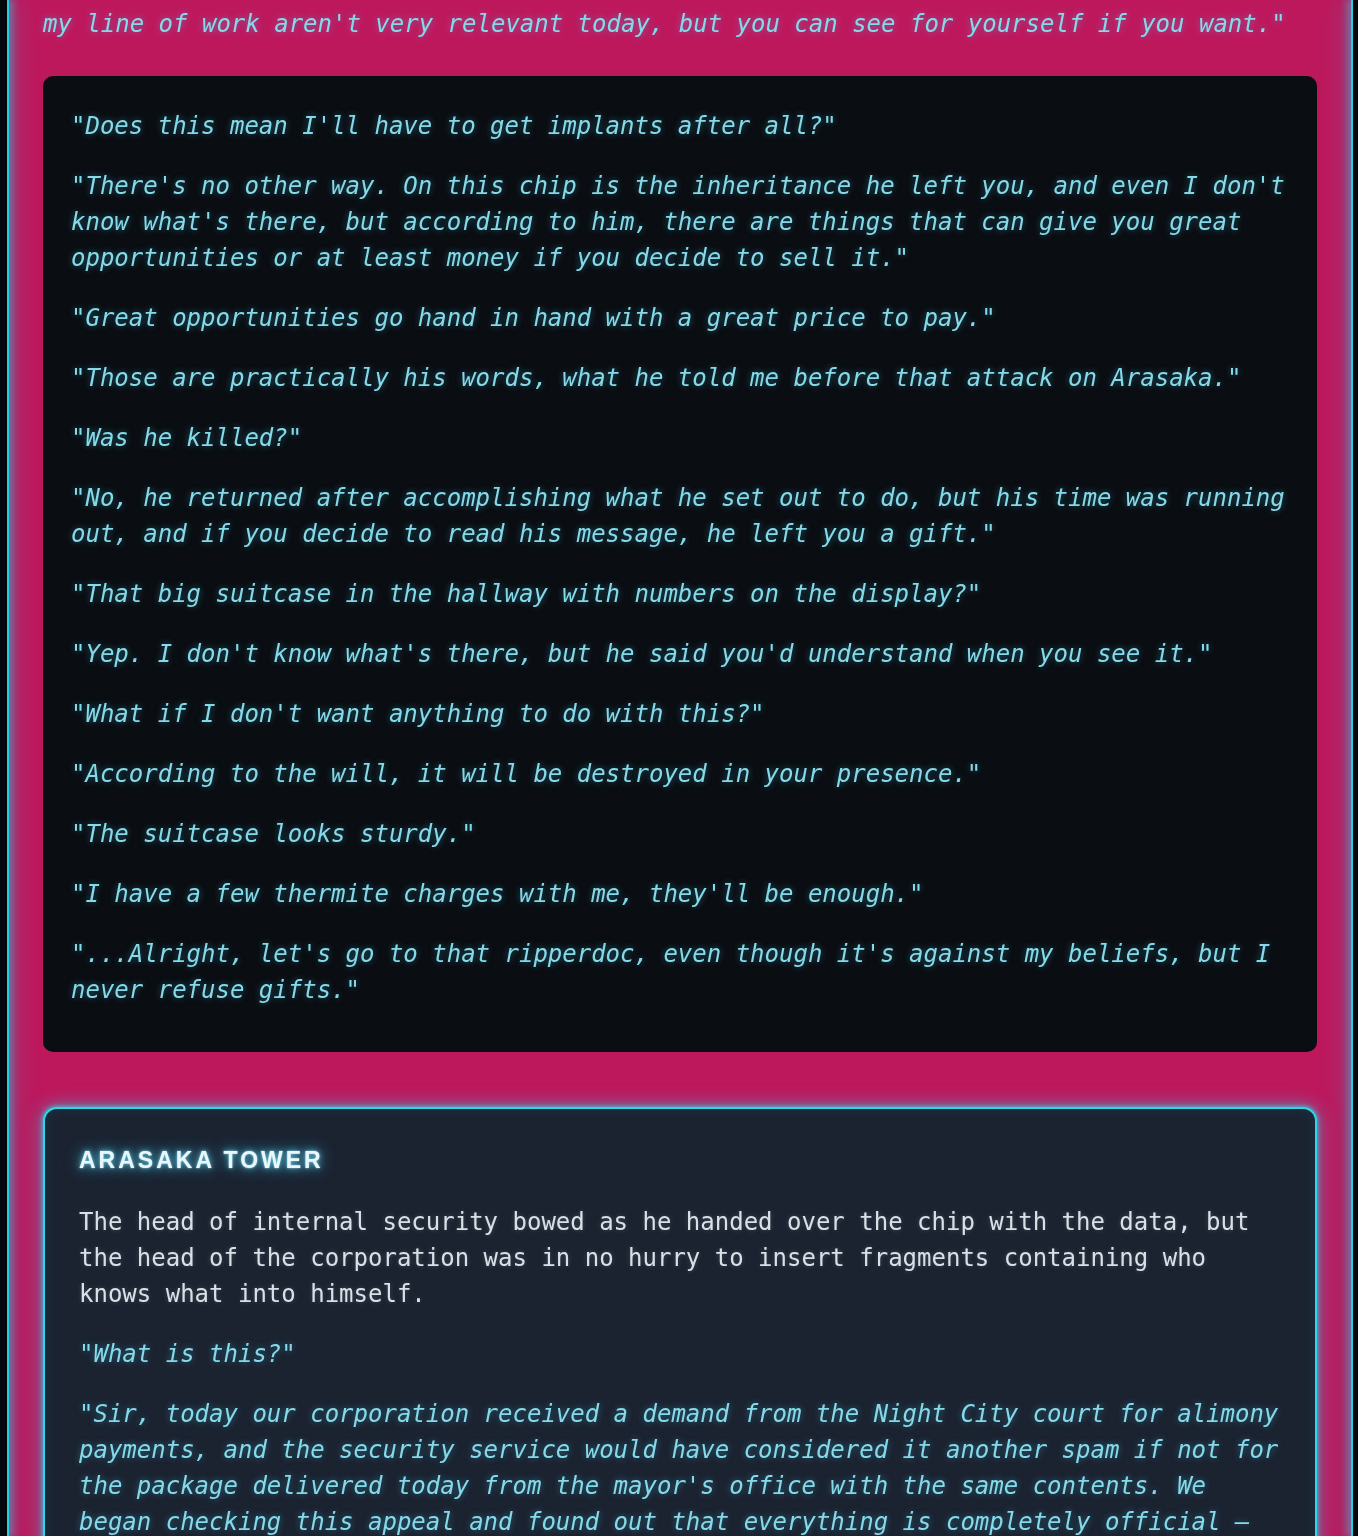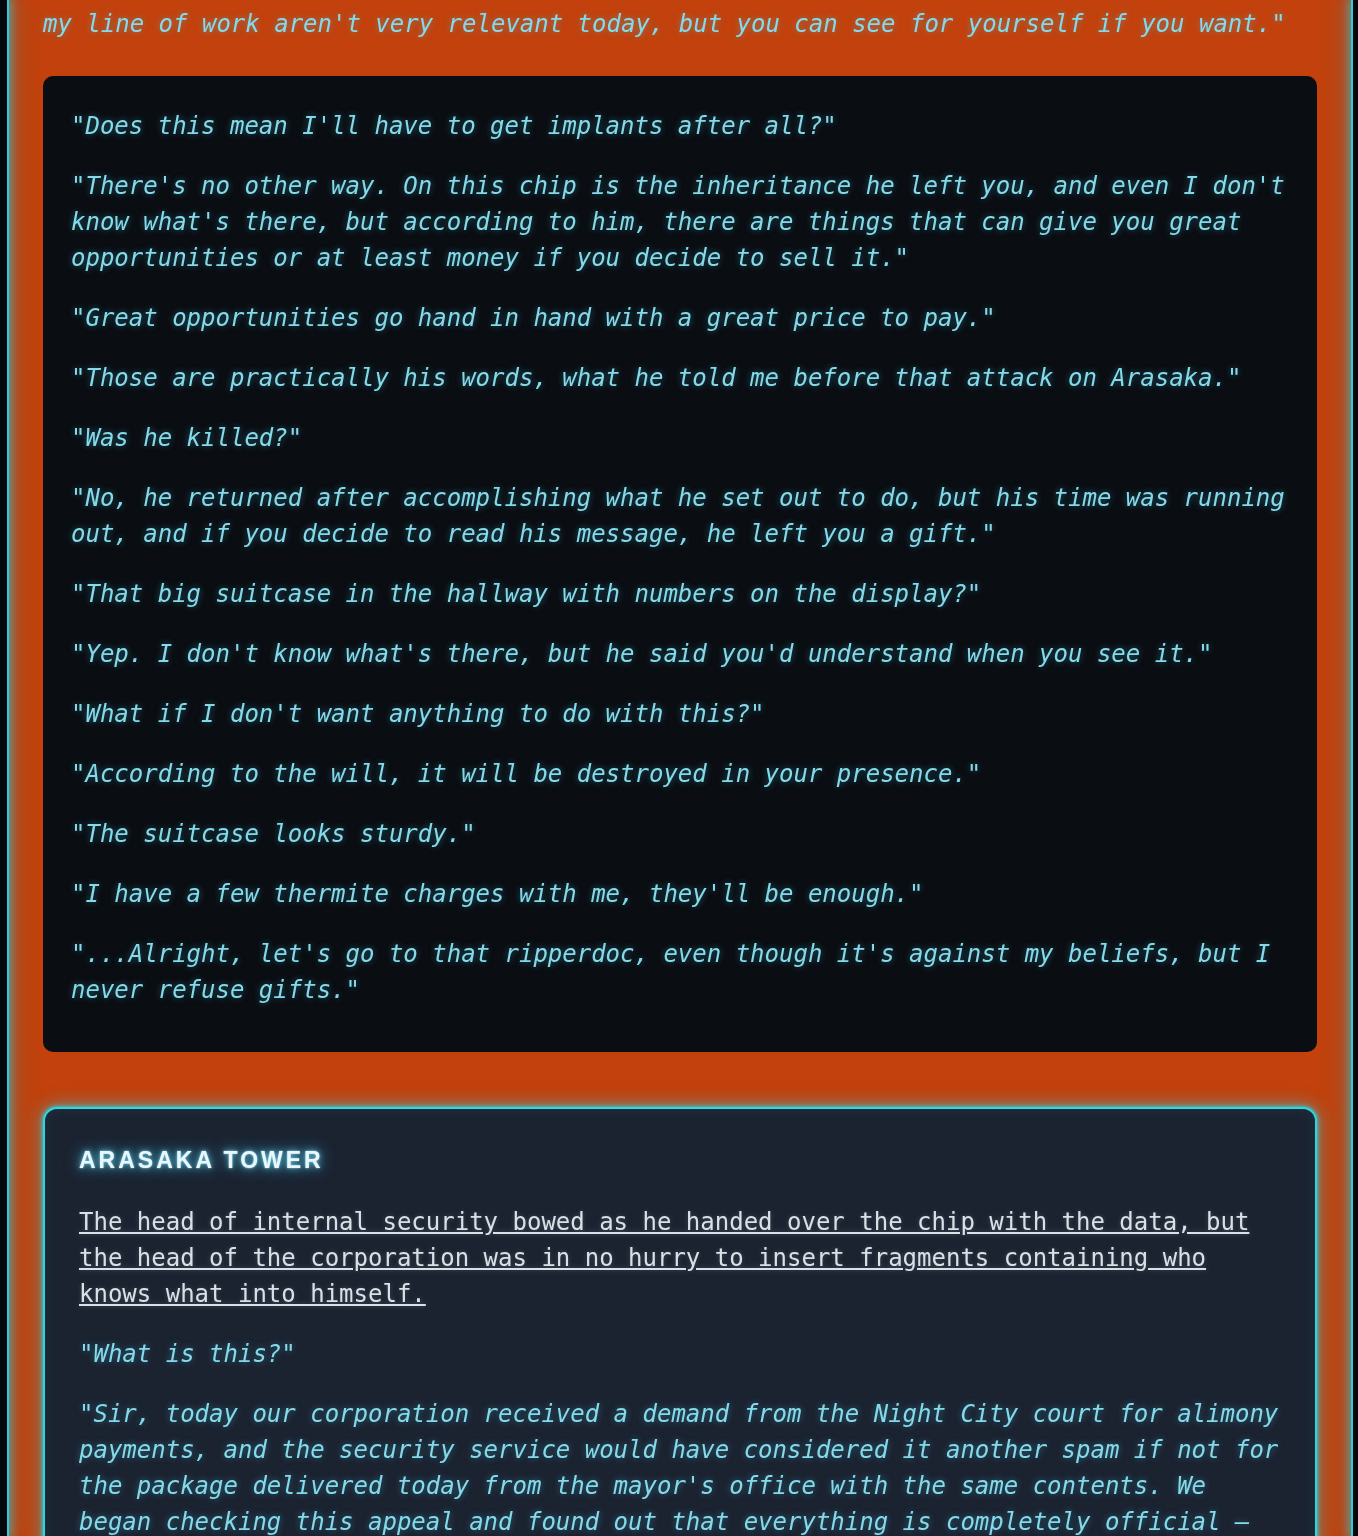--- a/index.html
+++ b/index.html
@@ -10,21 +10,21 @@
     height: 1536px;
     overflow: hidden;
     font-family: "DejaVu Sans Mono", monospace;
   }
   .page {
     position: absolute;
     top: 0;
     left: 7px;
     right: 5px;
     height: 1536px;
-    background: #c2410c;
+    background: #be185d;
     overflow: hidden;
   }
   .edge {
     position: absolute;
     top: 0;
     bottom: 0;
     width: 2px;
     background: #27cedd;
     box-shadow: 0 0 10px 2px rgba(38, 216, 236, 0.75), 0 0 26px 4px rgba(30, 190, 215, 0.35);
     z-index: 5;
@@ -44,21 +44,20 @@
   }
   .dialogue {
     color: #85d9e8;
     font-style: italic;
     text-shadow: 0 0 7px rgba(70, 205, 235, 0.45);
   }
   .narration {
     color: #d9e0e6;
     font-style: normal;
     text-shadow: 0 0 5px rgba(200, 220, 235, 0.25);
-    text-decoration: underline;
   }
   .partial {
     margin: 4px 0 0 0;
   }
 
   .quote-box {
     margin-top: 34px;
     background: #0a0d12;
     border-radius: 10px;
     padding: 32px 28px 44px 28px;

